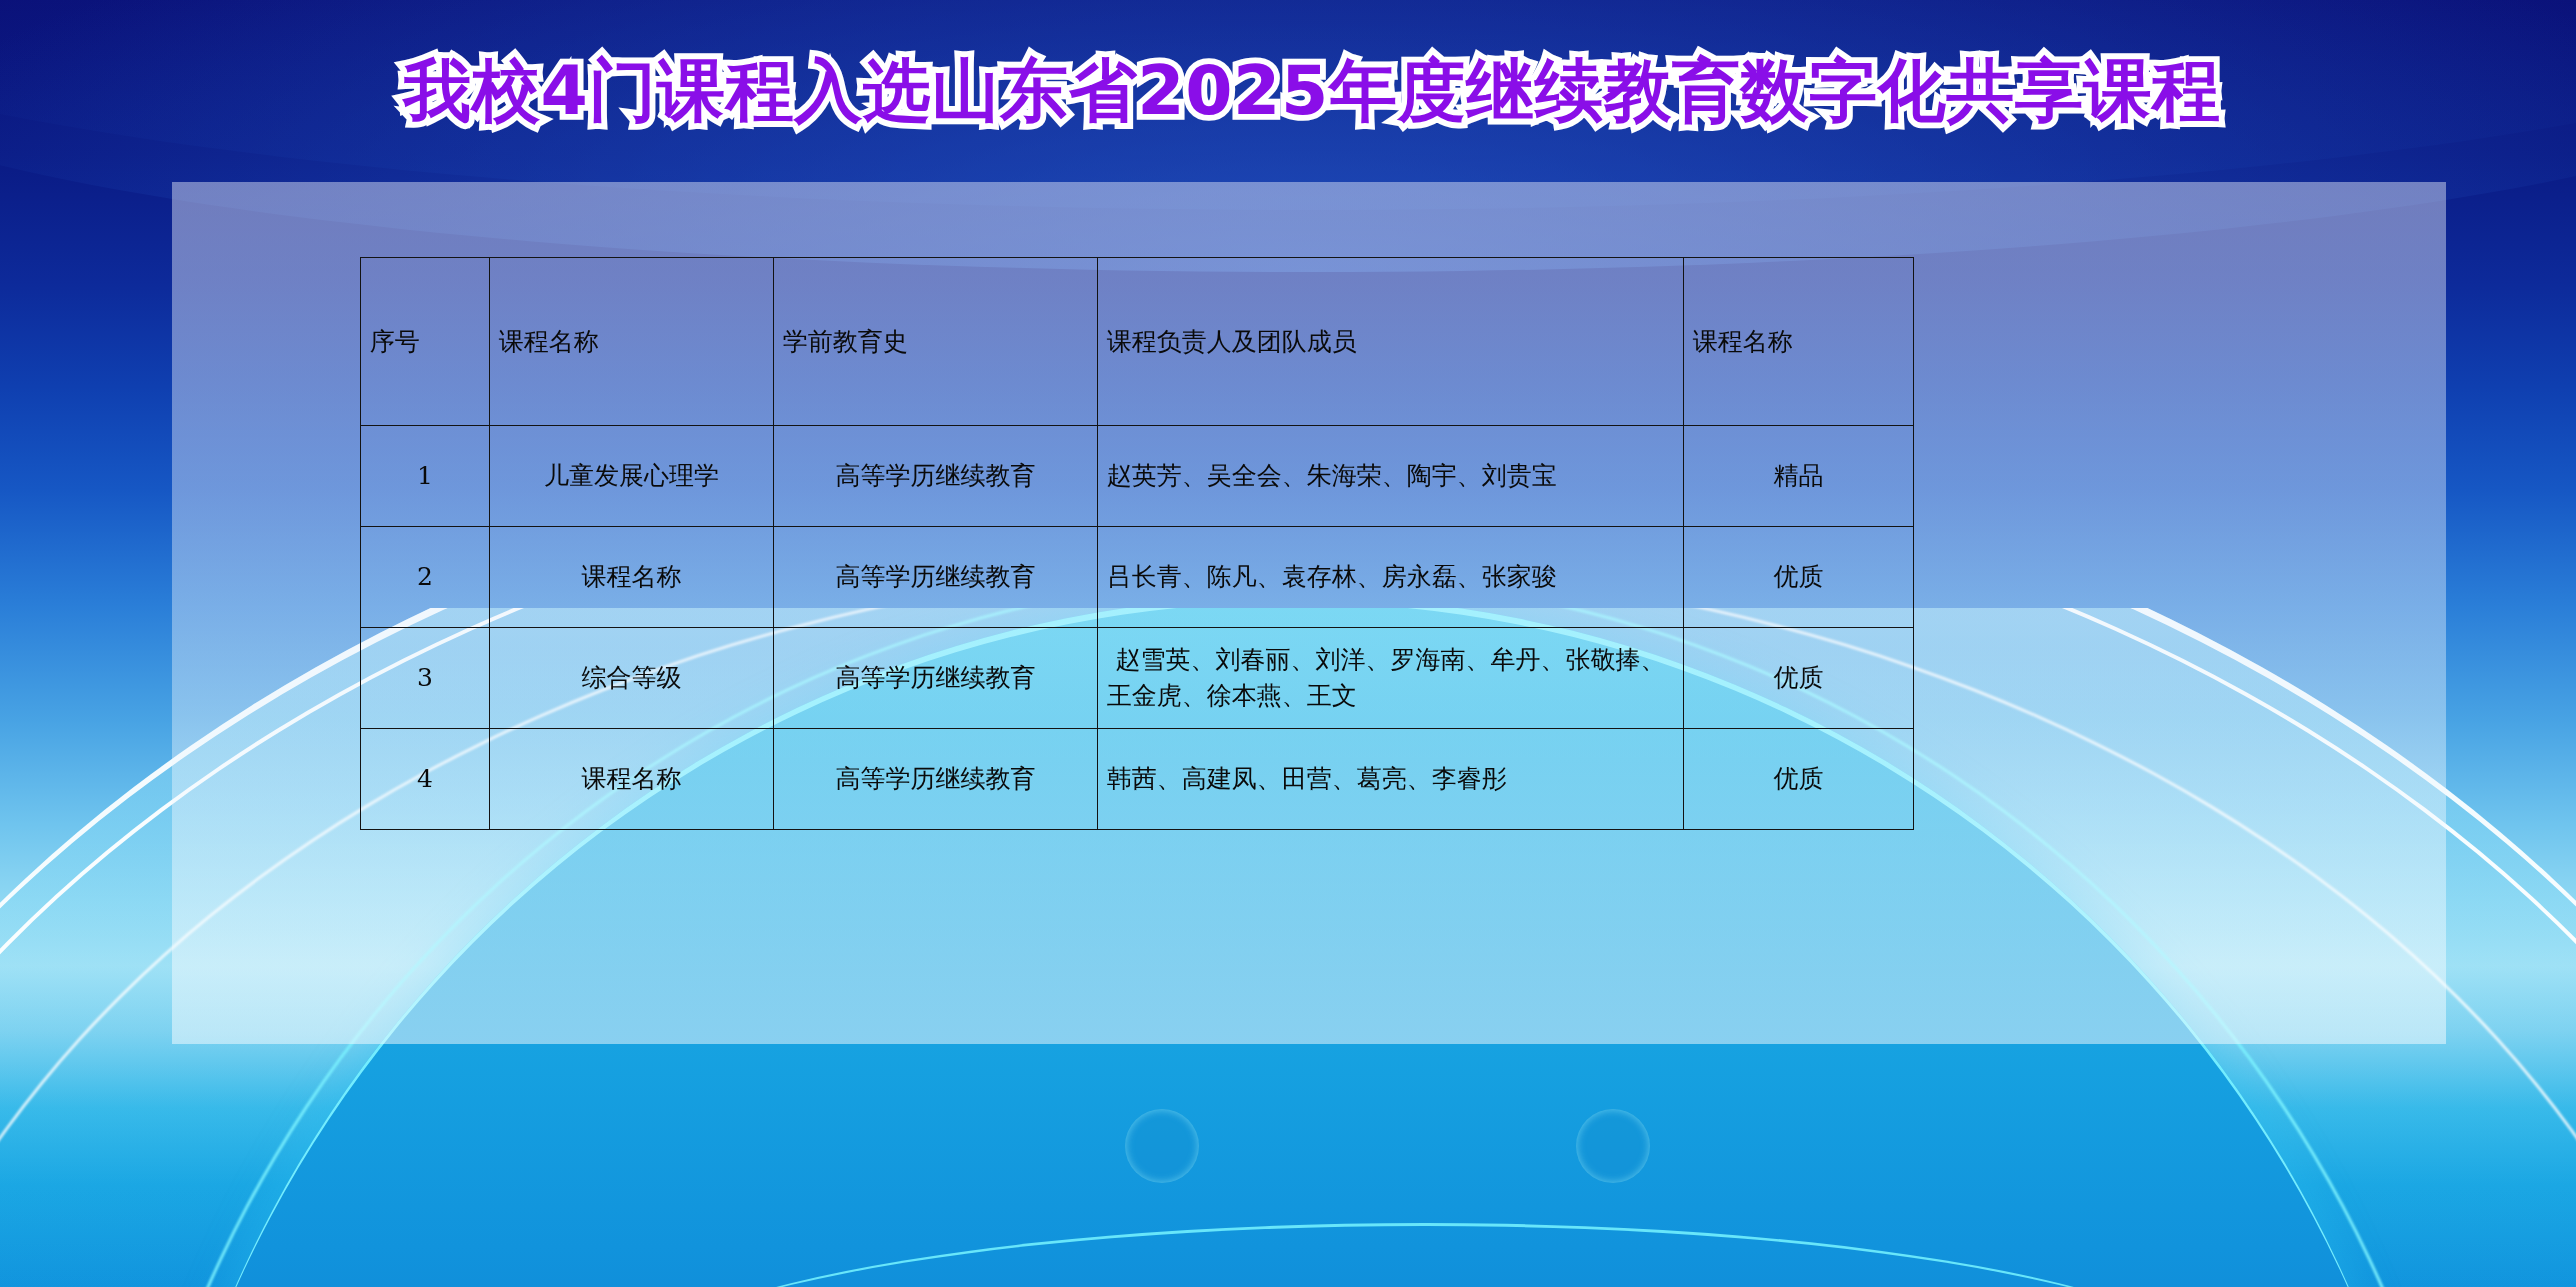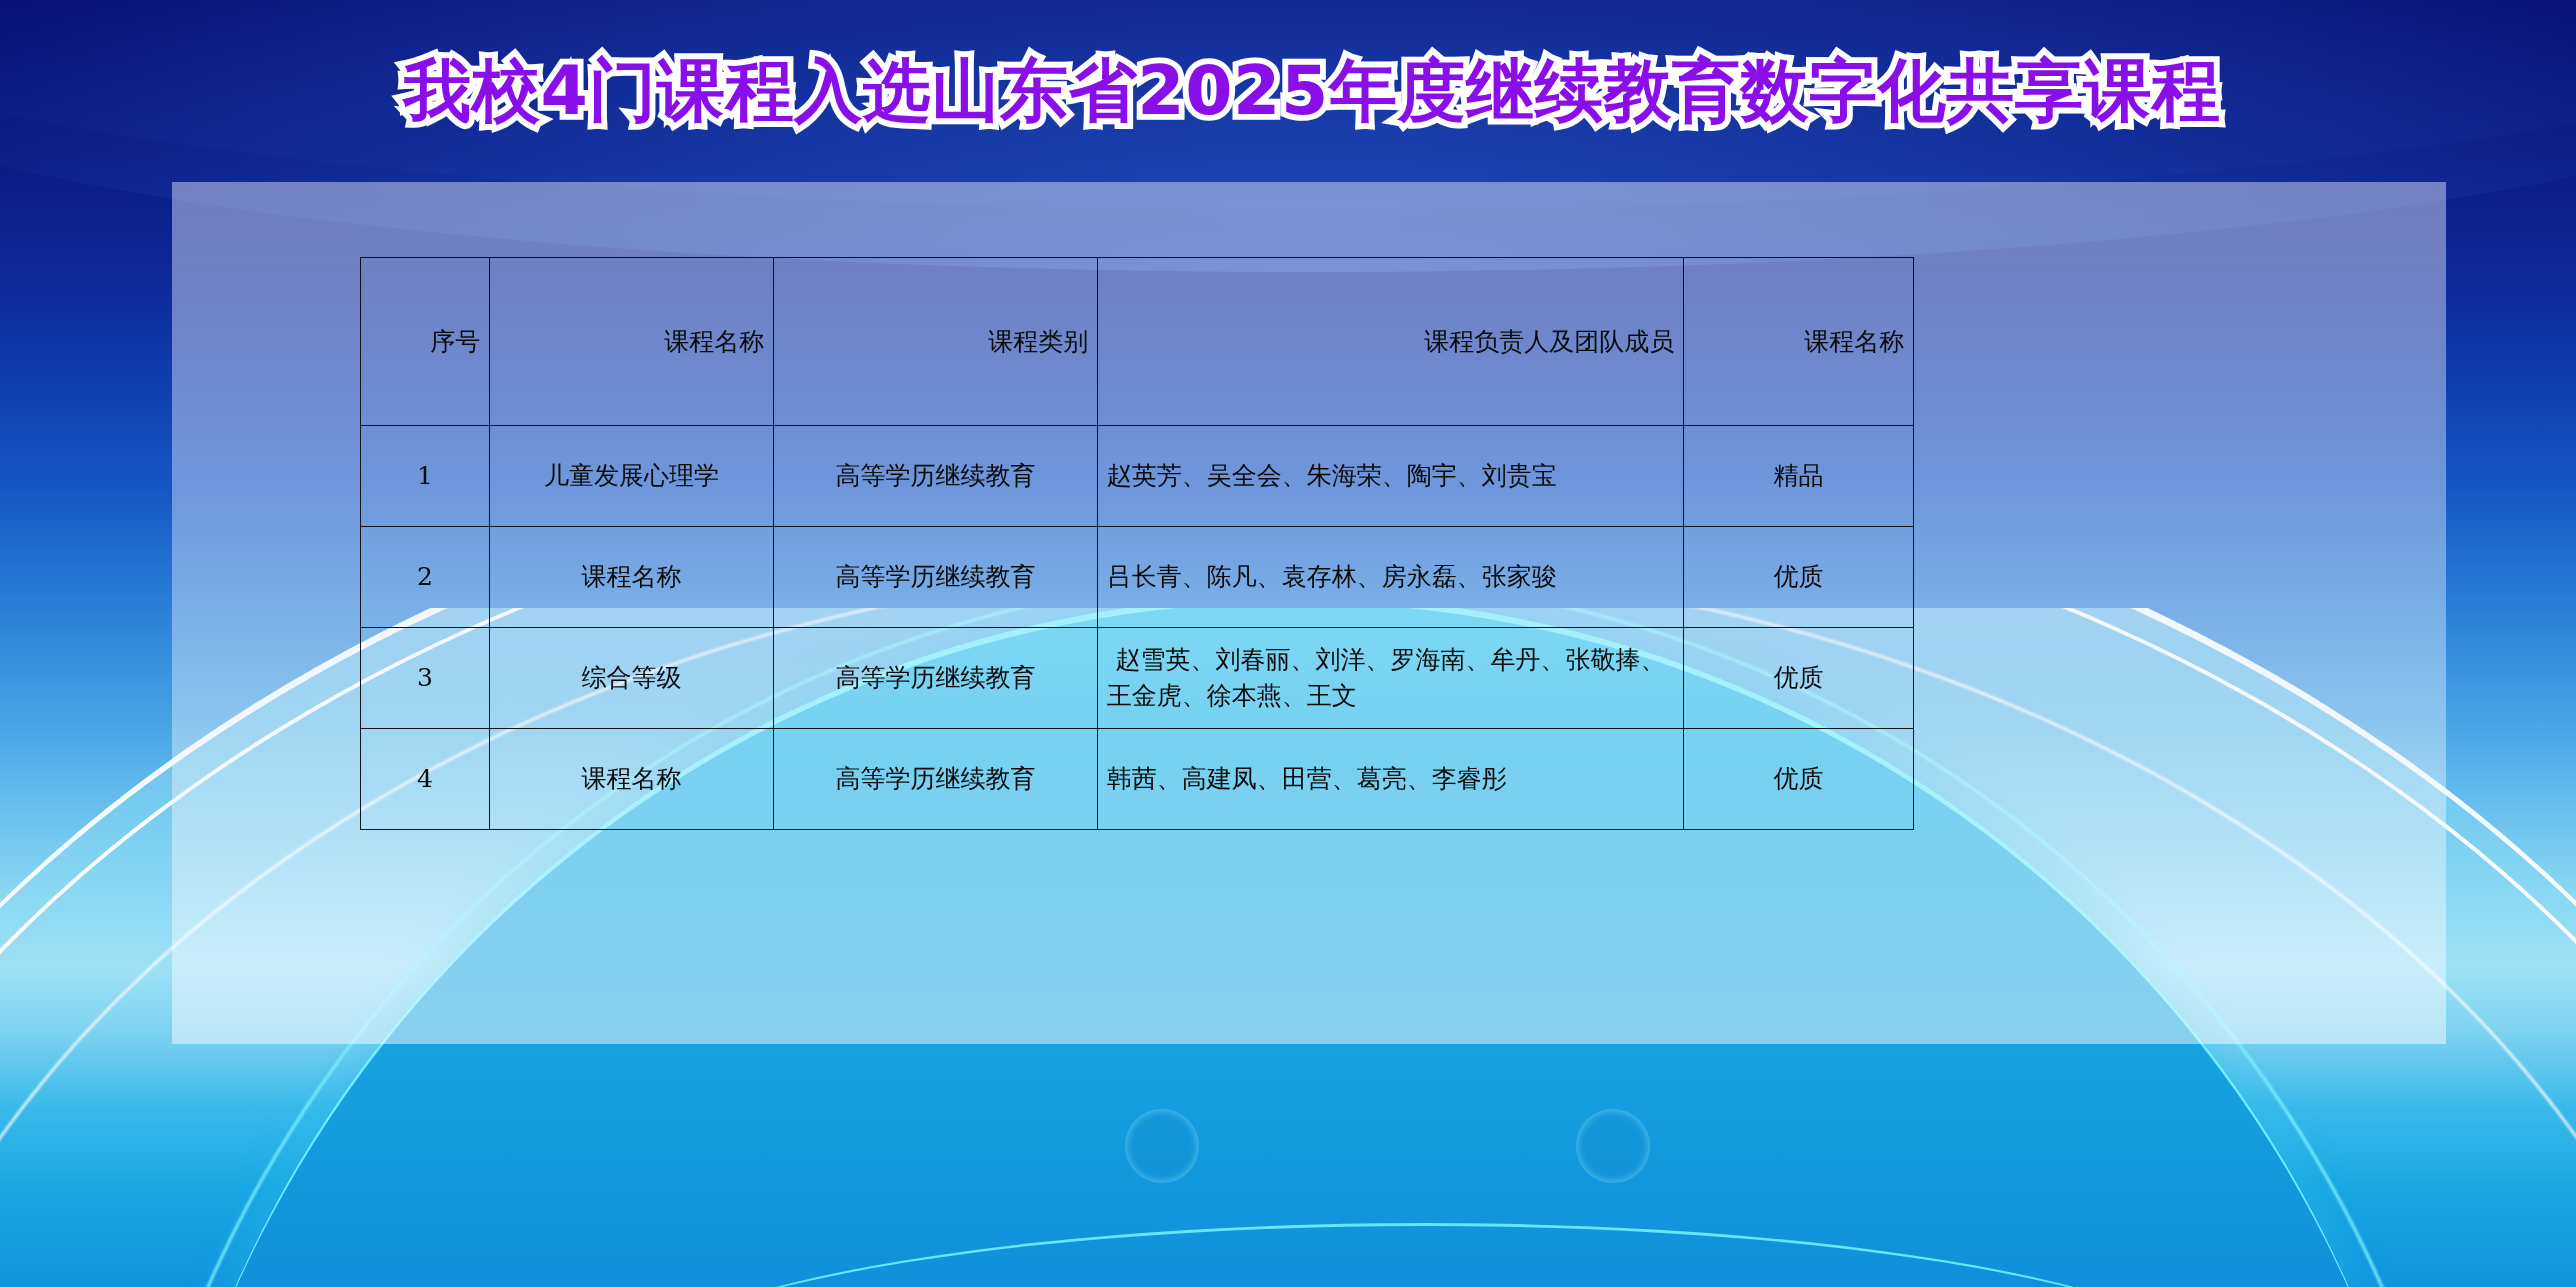--- a/index.html
+++ b/index.html
@@ -117,21 +117,21 @@
     border:1.9px solid #131313;
     color:#0a0a0a;
     font-family:"DejaVu Serif","Liberation Serif",serif;
     font-size:25px;
     line-height:1.45;
     padding:6.2px 8.7px;
     vertical-align:middle;
     background:transparent;
     font-weight:normal;
   }
-  table.course-table thead th{height:155px;text-align:right;}
+  table.course-table thead th{height:155px;text-align:left;}
   col.c-no{width:129px;}
   col.c-name{width:284px;}
   col.c-cat{width:324px;}
   col.c-team{width:586px;}
   col.c-grade{width:230px;}
   td.c-center{text-align:center;}
   td.c-team-cell{text-align:center;text-align-last:left;}
   tbody tr{height:101px;}
 </style>
 </head>
@@ -166,21 +166,21 @@
         <col class="c-no">
           <col class="c-name">
           <col class="c-cat">
           <col class="c-team">
           <col class="c-grade">
       </colgroup>
       <thead>
         <tr>
           <th>序号</th>
           <th>课程名称</th>
-          <th>课程类别</th>
+          <th>学前教育史</th>
           <th>课程负责人及团队成员</th>
           <th>课程名称</th>
         </tr>
       </thead>
       <tbody>
         <tr>
           <td class="c-center">1</td>
           <td class="c-center">儿童发展心理学</td>
           <td class="c-center">高等学历继续教育</td>
           <td class="c-team-cell">赵英芳、吴全会、朱海荣、陶宇、刘贵宝</td>

